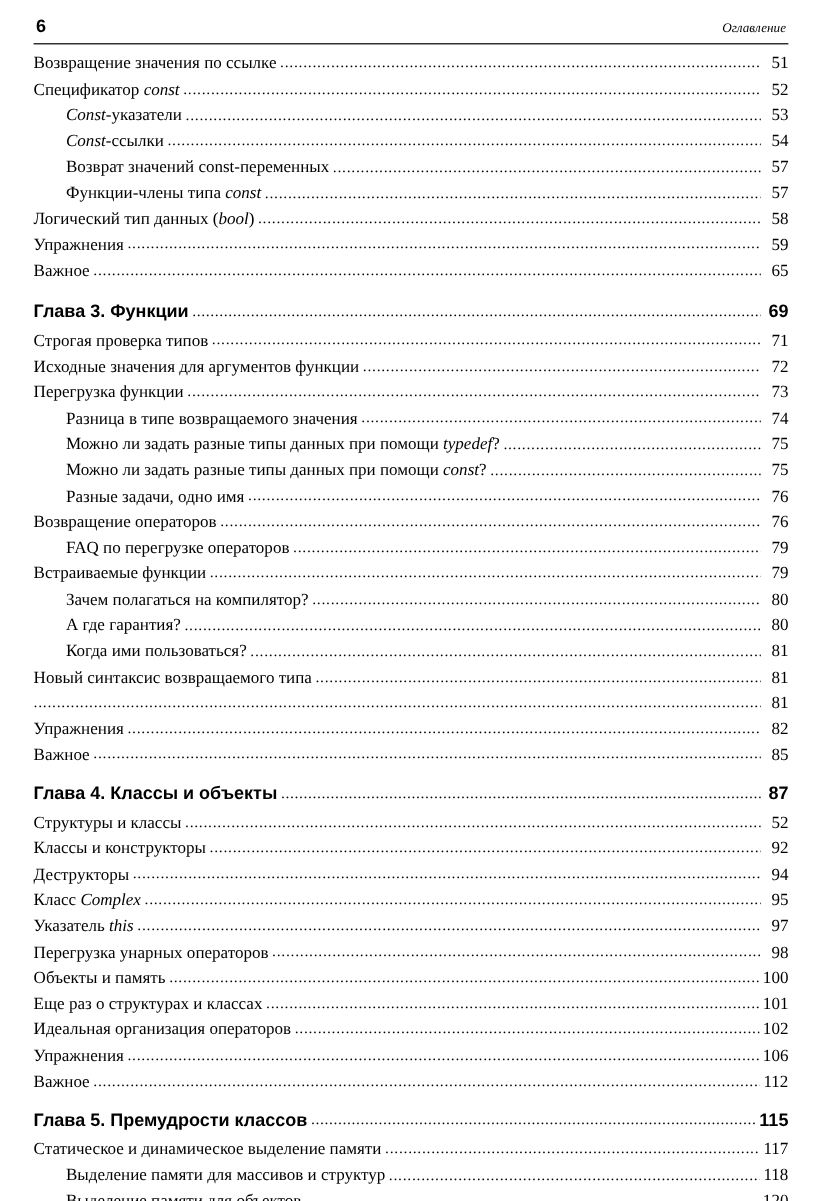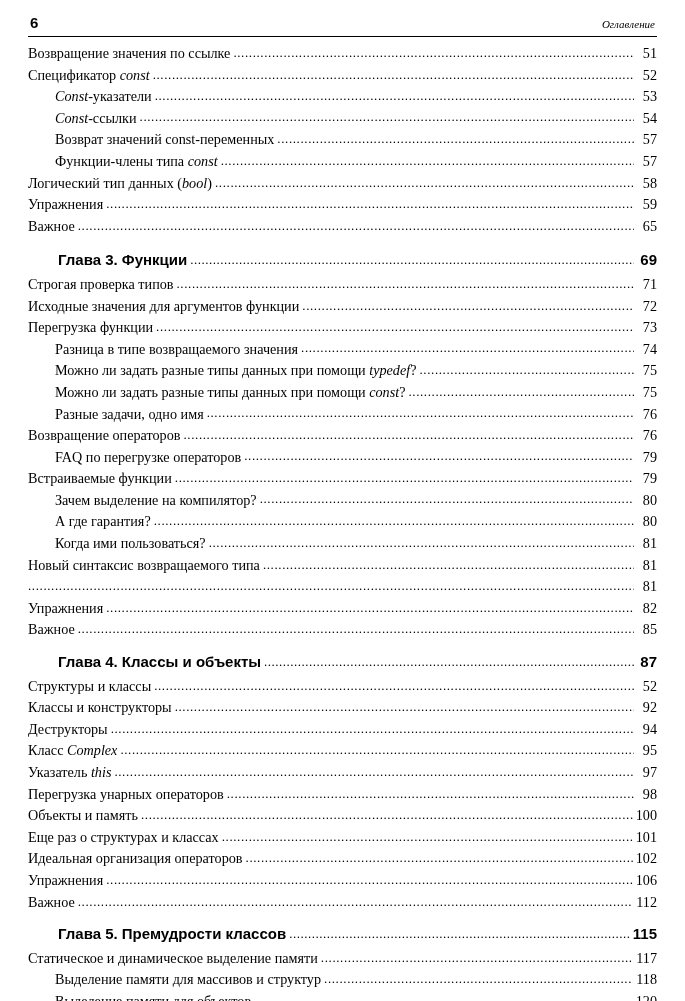--- a/index.html
+++ b/index.html
@@ -75,21 +75,20 @@
   }
   
   .lvl1 { margin-left: 0px; }
   .lvl2 { margin-left: 27px; align-items: center; }
   .chapter {
     font-family: "Liberation Sans", sans-serif;
     font-weight: bold;
     font-size: 15px;
     margin-top: 17px;
     margin-bottom: 10px;
-    margin-left: 30px;
   }
   .chapter .dots { font-size: 13px; letter-spacing: 0.5px; font-family: "Liberation Serif", serif; font-weight: normal;}
   .chapter-first { margin-top: 19px; }
   .it { font-style: italic; }
 </style>
 </head>
 <body>
 
 <div class="page">
 
@@ -194,21 +193,21 @@
         <span class="txt"><span>FAQ по перегрузке операторов</span></span>
         <span class="dots">...................................................................................................................................................................................................................................................................</span>
         <span class="pg">79</span>
       </div>
       <div class="entry lvl1">
         <span class="txt"><span>Встраиваемые функции</span></span>
         <span class="dots">...................................................................................................................................................................................................................................................................</span>
         <span class="pg">79</span>
       </div>
       <div class="entry lvl2">
-        <span class="txt"><span>Зачем выделение на компилятор?</span></span>
+        <span class="txt"><span>Зачем полагаться на компилятор?</span></span>
         <span class="dots">...................................................................................................................................................................................................................................................................</span>
         <span class="pg">80</span>
       </div>
       <div class="entry lvl2">
         <span class="txt"><span>А где гарантия?</span></span>
         <span class="dots">...................................................................................................................................................................................................................................................................</span>
         <span class="pg">80</span>
       </div>
       <div class="entry lvl2">
         <span class="txt"><span>Когда ими пользоваться?</span></span>

